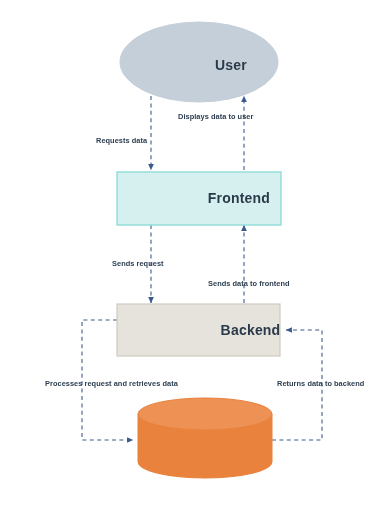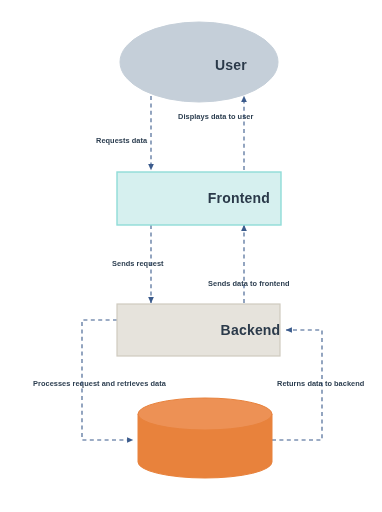--- a/index.html
+++ b/index.html
@@ -55,21 +55,21 @@
 
   .label-user       { left: 0;   top: 57px;  width: 382px; }
   .label-frontend   { left: 117px; top: 190px; width: 164px; }
   .label-backend    { left: 117px; top: 322px; width: 163px; margin-left: 12px; }
   .label-database   { left: 138px; top: 444px; width: 134px; color: #ffffff; }
 
   .label-requests   { left: 96px;  top: 136px; }
   .label-displays   { left: 178px; top: 112px; }
   .label-sends-req  { left: 112px; top: 259px; text-align: center; }
   .label-sends-data { left: 208px; top: 259px; margin-top: 20px; }
-  .label-processes  { left: 4px;  top: 379px; padding-left: 29px; }
+  .label-processes  { left: 16px;  top: 379px; padding-left: 29px; }
   .label-returns    { left: 277px; top: 379px; }
 </style>
 </head>
 <body>
 
 <div id="diagram-canvas">
 
   <svg class="svg-layer" viewBox="0 0 382 512">
     <defs>
       <marker id="arrow-blue" markerWidth="7" markerHeight="7" refX="5.4" refY="2.6" orient="auto" markerUnits="strokeWidth">

